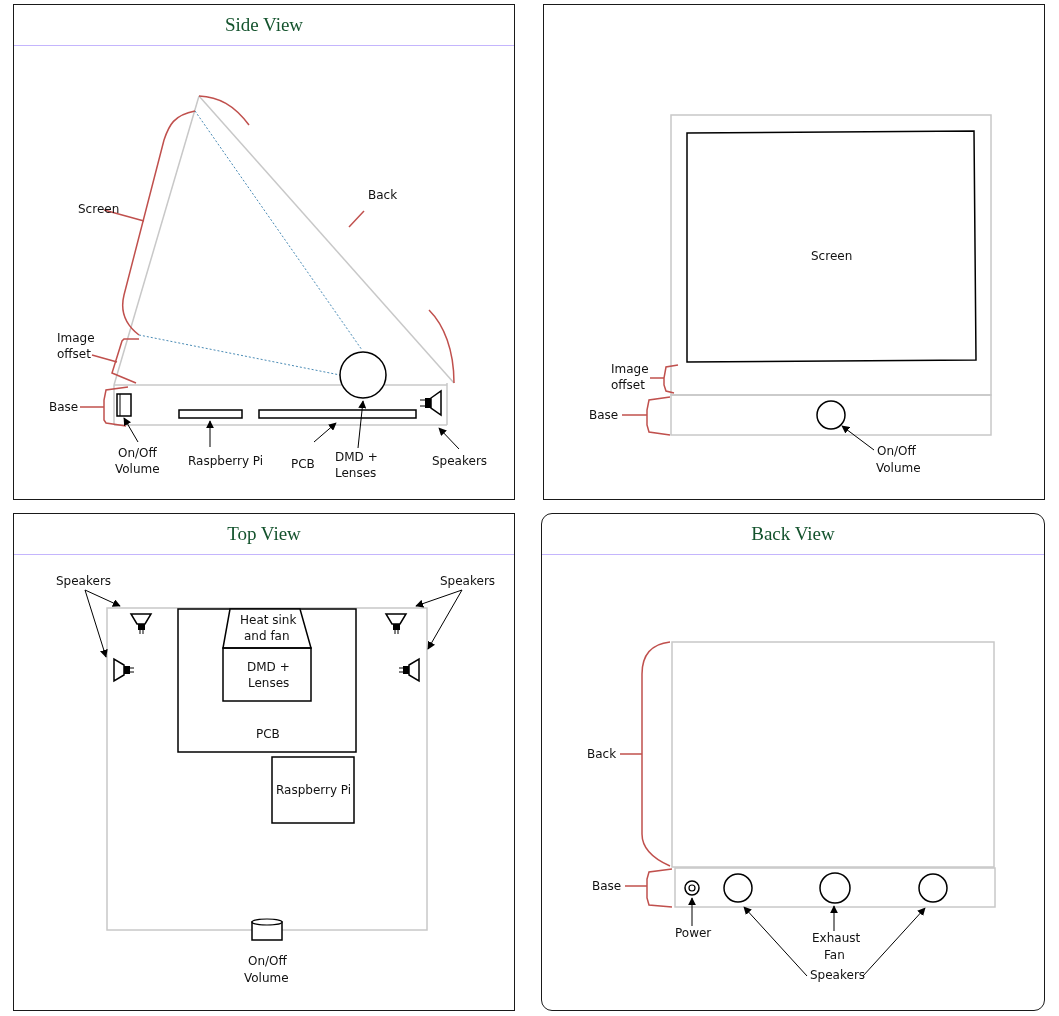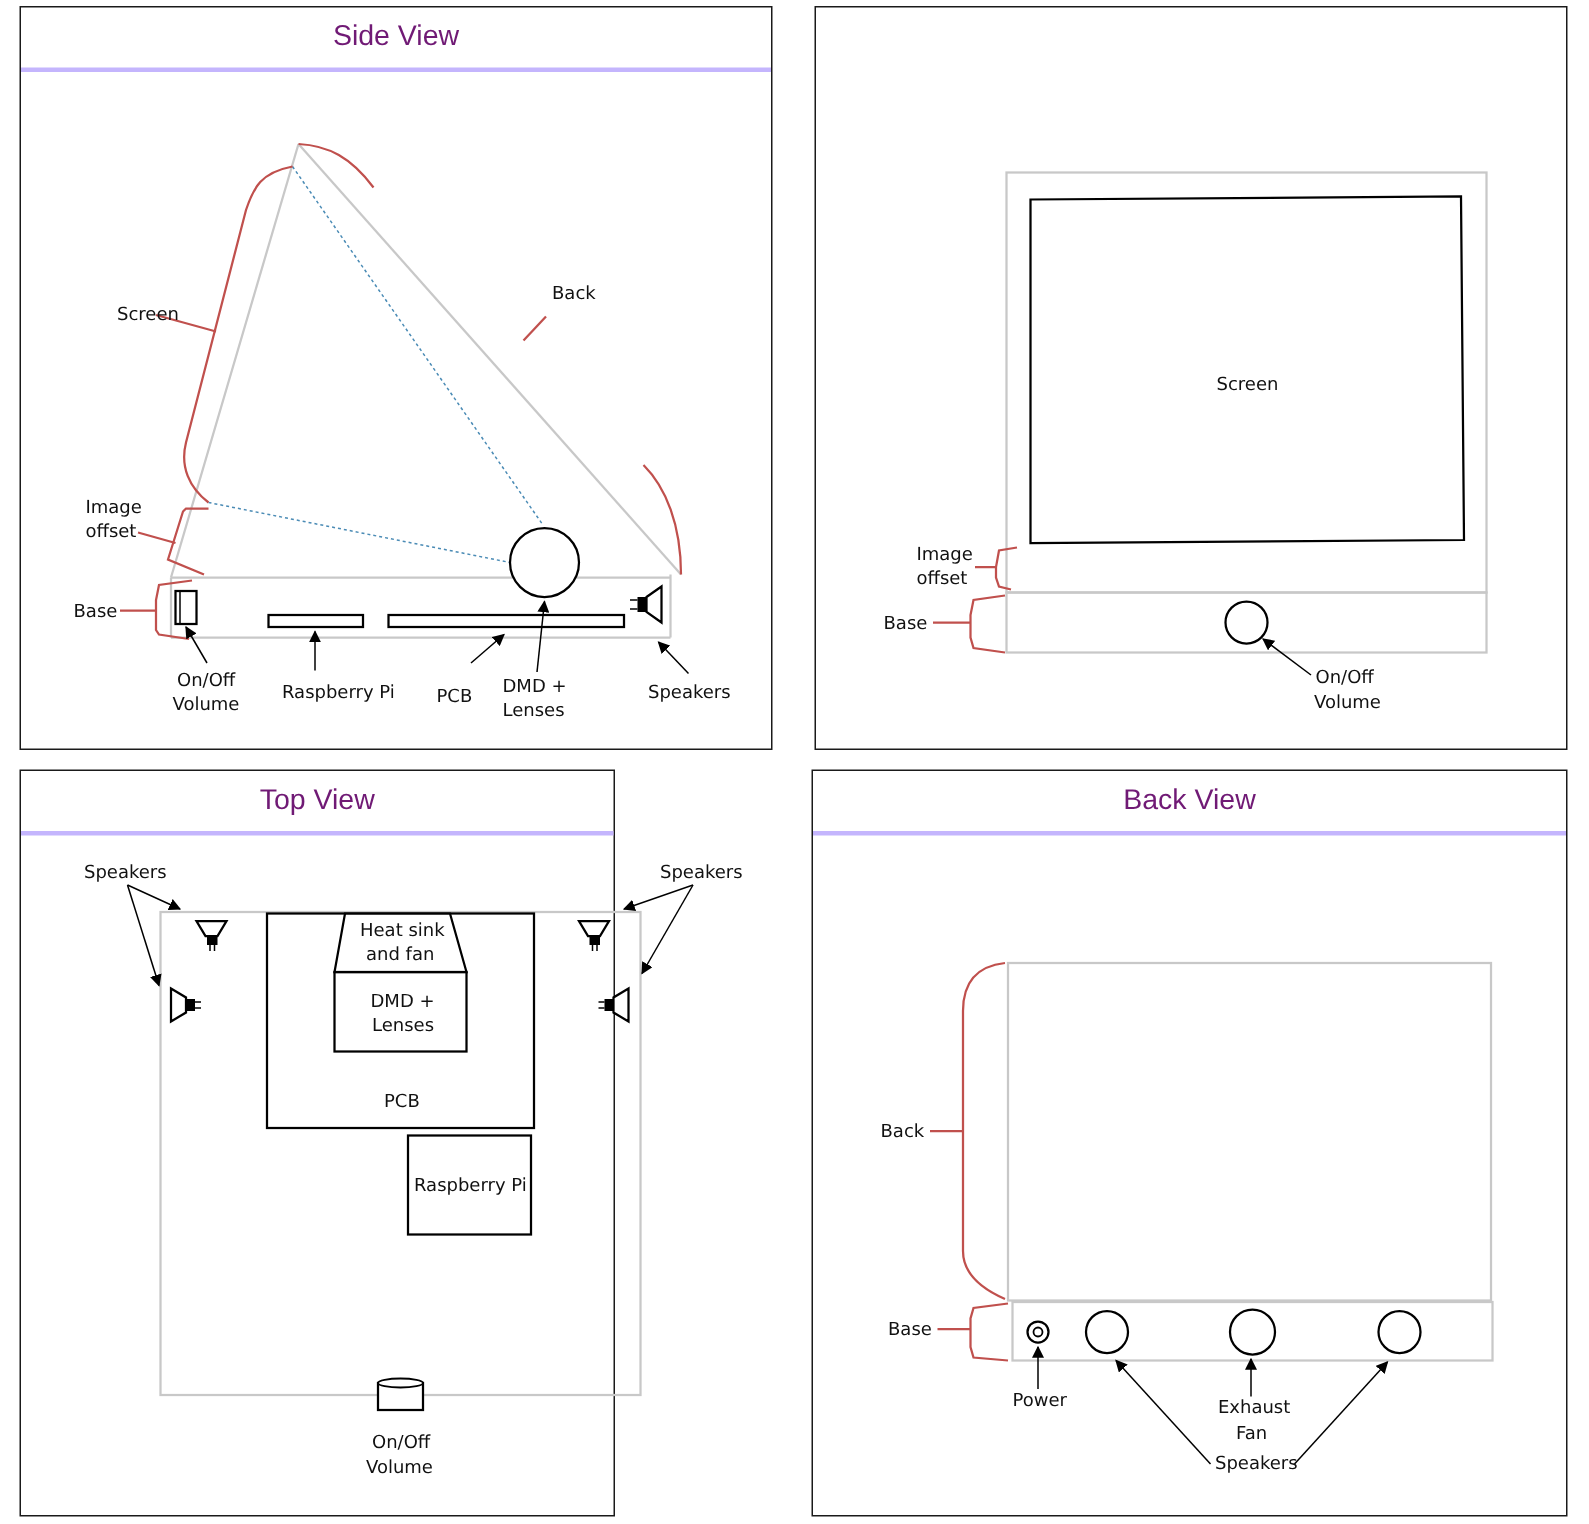--- a/index.html
+++ b/index.html
@@ -1,19 +1,19 @@
 <!DOCTYPE html>
 <html><head>
 <meta charset="utf-8">
 <style>
   html, body { margin: 0; padding: 0; background: #ffffff; }
   body { width: 1059px; height: 1016px; position: relative; overflow: hidden; }
   .panel { position: absolute; border: 1px solid #1a1a1a; background: #fff; box-sizing: border-box; }
-  .panel-title { position: absolute; left: 0; right: 0; top: 0; height: 40px; border-bottom: 3px solid #c4b5fd;
-    display: flex; align-items: center; justify-content: center; font-family: Liberation Sans, sans-serif; font-size: 19px; color: #701a75; }
+  .panel-title { position: absolute; left: 0; right: 0; top: 0; height: 40px; border-bottom: 1px solid #c4b5fd;
+    display: flex; align-items: center; justify-content: center; font-family: Liberation Serif, serif; font-size: 19px; color: #14532d; }
   svg { position: absolute; left: 0; top: 0; }
   svg text { font-family: "DejaVu Sans", sans-serif; font-size: 12px; fill: #111; }
 </style>
 </head>
 <body>
 
 <div class="panel" style="left:13px;top:4px;width:502px;height:496px;">
   <div class="panel-title">Side View</div>
   <svg width="502" height="496">
     <defs>
@@ -103,21 +103,21 @@
     <line x1="330" y1="445" x2="298" y2="421" stroke="#000" stroke-width="1" marker-end="url(#arr2)"></line>
     <text x="267" y="255">Screen</text>
     <text x="67" y="368">Image</text>
     <text x="67" y="384">offset</text>
     <text x="45" y="414">Base</text>
     <text x="333" y="450">On/Off</text>
     <text x="332" y="467">Volume</text>
   </svg>
 </div>
 
-<div class="panel" style="left:13px;top:513px;width:397px;height:498px;">
+<div class="panel" style="left:13px;top:513px;width:502px;height:498px;">
   <div class="panel-title">Top View</div>
   <svg width="502" height="498">
     <defs>
       <marker id="arr3" viewBox="0 0 10 10" refX="9" refY="5" markerWidth="8" markerHeight="8" orient="auto">
         <path d="M0,0 L10,5 L0,10 z" fill="#000"></path>
       </marker>
     </defs>
     <rect x="93" y="94" width="320" height="322" fill="none" stroke="#c8c8c8" stroke-width="1.5"></rect>
     <rect x="164" y="95" width="178" height="143" fill="none" stroke="#000" stroke-width="1.5"></rect>
     <polygon points="216,95 286,95 297,134 209,134" fill="#fff" stroke="#000" stroke-width="1.5"></polygon>
@@ -164,21 +164,21 @@
     <text x="230" y="126">and fan</text>
     <text x="233" y="157">DMD +</text>
     <text x="234" y="173">Lenses</text>
     <text x="242" y="224">PCB</text>
     <text x="262" y="280">Raspberry Pi</text>
     <text x="234" y="451">On/Off</text>
     <text x="230" y="468">Volume</text>
   </svg>
 </div>
 
-<div class="panel" style="left:541px;top:513px;width:504px;height:498px;">
+<div class="panel" style="left:541px;top:513px;width:504px;height:498px;border-radius:11px;">
   <div class="panel-title">Back View</div>
   <svg width="504" height="498">
     <defs>
       <marker id="arr4" viewBox="0 0 10 10" refX="9" refY="5" markerWidth="8" markerHeight="8" orient="auto">
         <path d="M0,0 L10,5 L0,10 z" fill="#000"></path>
       </marker>
     </defs>
     <rect x="130" y="128" width="322" height="225" fill="none" stroke="#c8c8c8" stroke-width="1.5"></rect>
     <rect x="133" y="354" width="320" height="39" fill="none" stroke="#c8c8c8" stroke-width="1.5"></rect>
     <g>

